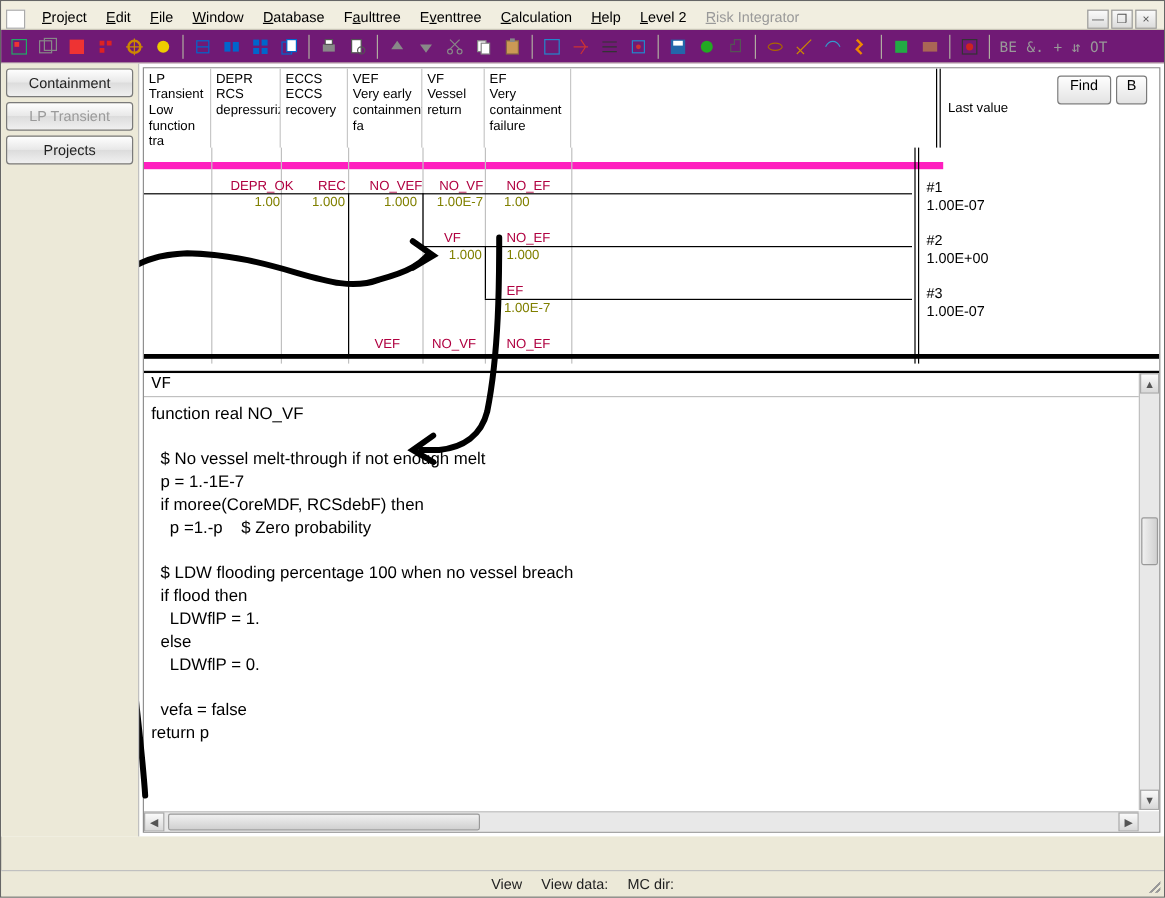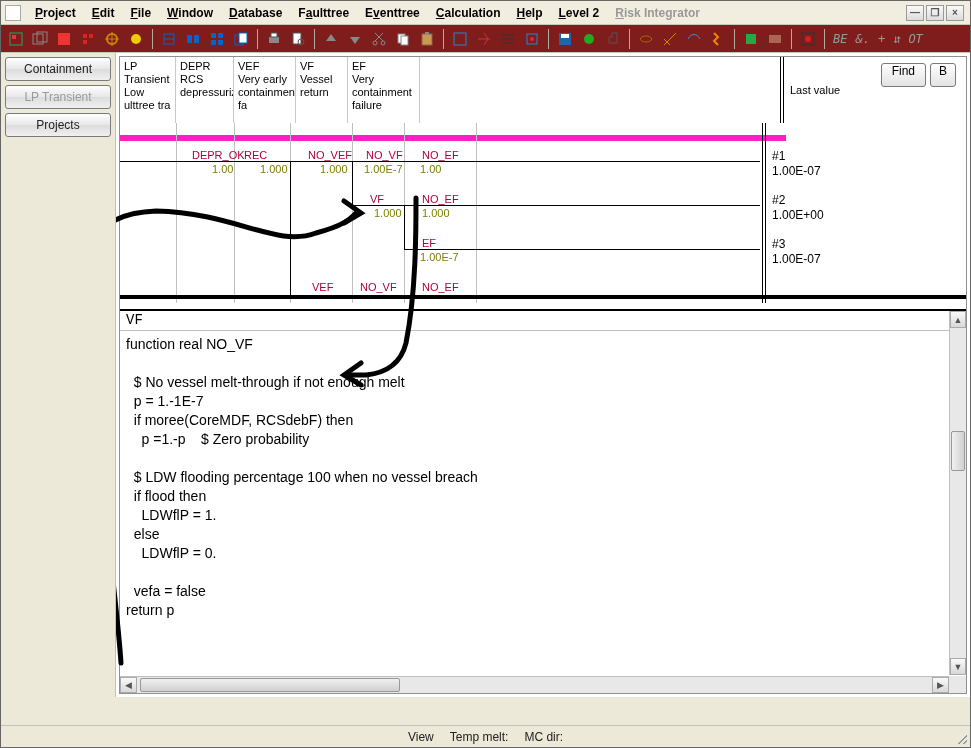--- a/index.html
+++ b/index.html
@@ -72,25 +72,24 @@
     color: #fff;
     width: 50px;
     border-top-right-radius: 4px; border-bottom-right-radius: 4px;
   }
   .win-btn svg { width: 14px; height: 14px; }
   
   .menubar {
     height: 24px;
     background: #f1eee0;
     display: flex;
-    align-items: center;
+    align-items: flex-end;
     padding: 0 4px;
     gap: 0;
     border-bottom: 1px solid #cac6b8;
-    font-weight: bold;
   }
   .mdi-icon {
     width: 16px; height: 16px;
     margin-right: 6px;
     background: #fff;
     border: 1px solid #aaa;
   }
   .menu-item {
     padding: 3px 8px;
     color: #000;
@@ -108,27 +107,26 @@
     width: 18px; height: 16px;
     border: 1px solid #9a9a9a;
     background: linear-gradient(to bottom,#fafafa,#dcdcdc);
     display: flex; align-items:center; justify-content:center;
     font-size: 10px;
     color: #555;
   }
 
   .toolbar {
     height: 28px;
-    background: #7f1d1d;
+    background: #701a75;
     display: flex;
     align-items: center;
     padding: 2px 4px;
     gap: 2px;
     border-bottom: 1px solid #cac6b8;
-    font-style: italic;
   }
   .tool-btn {
     width: 22px; height: 22px;
     display: flex; align-items:center; justify-content:center;
     border: 1px solid transparent;
     background: transparent;
   }
   .tool-sep {
     width: 1px; height: 20px;
     background: #b0aca0;
@@ -581,41 +579,42 @@
     </div>
 
     <div class="main-pane">
 
       <div class="find-area">
         <div class="find-btn">Find</div>
         <div class="find-btn" style="padding:0 8px">B</div>
       </div>
 
       <div class="tree-header">
-        <div class="th-col" style="width:56px"><span>LP Transient</span><br><span>Low ulttree tra</span></div>
+        <div class="th-col" style="width:56px"><span>LP Transient</span><br><span>Low function tra</span></div>
         <div class="th-col" style="width:58px"><span>DEPR</span><br><span>RCS depressurization</span></div>
+        <div class="th-col" style="width:56px"><span>ECCS</span><br><span>ECCS recovery</span></div>
         <div class="th-col" style="width:62px"><span>VEF</span><br><span>Very early containment fa</span></div>
         <div class="th-col" style="width:52px"><span>VF</span><br><span>Vessel return</span></div>
         <div class="th-col" style="width:72px"><span>EF</span><br><span>Very containment failure</span></div>
         <div style="flex:1"></div>
         <div class="right-head" style="width:186px">Last value</div>
       </div>
 
       <div class="tree-body">
         <div class="pink-bar"></div>
         <div class="tree-grid">
           <div class="vline" style="left:56px"></div>
           <div class="vline" style="left:114px"></div>
           <div class="vline" style="left:170px"></div>
           <div class="vline" style="left:232px"></div>
           <div class="vline" style="left:284px"></div>
           <div class="vline" style="left:356px"></div>
 
           <span class="tree-label magenta" style="left:72px;top:26px">DEPR_OK</span>
-          <span class="tree-label magenta" style="left:124px;top:26px">REC</span>
+          <span class="tree-label magenta" style="left:145px;top:26px">REC</span>
           <span class="tree-label magenta" style="left:188px;top:26px">NO_VEF</span>
           <span class="tree-label magenta" style="left:246px;top:26px">NO_VF</span>
           <span class="tree-label magenta" style="left:302px;top:26px">NO_EF</span>
 
           <span class="tree-label olive" style="left:92px;top:40px">1.00</span>
           <span class="tree-label olive" style="left:140px;top:40px">1.000</span>
           <span class="tree-label olive" style="left:200px;top:40px">1.000</span>
           <span class="tree-label olive" style="left:244px;top:40px">1.00E-7</span>
           <span class="tree-label olive" style="left:300px;top:40px">1.00</span>
 
@@ -686,18 +685,18 @@
 
   <svg class="annotation-svg" viewBox="0 0 840 640">
     <path d="M 5 580 C 0 500 -30 300 -30 210 C -30 150 -10 130 40 128 C 120 130 160 165 200 150 C 230 142 235 135 240 130" fill="none" stroke="#000" stroke-width="5" stroke-linecap="round"></path>
     <path d="M 228 118 L 245 130 L 228 140" fill="none" stroke="#000" stroke-width="5" stroke-linecap="round"></path>
     <path d="M 300 115 C 300 150 300 210 290 260 C 285 280 270 290 250 292 L 235 292" fill="none" stroke="#000" stroke-width="5" stroke-linecap="round"></path>
     <path d="M 245 280 L 228 292 L 245 302" fill="none" stroke="#000" stroke-width="5" stroke-linecap="round"></path>
   </svg>
 
   <div class="statusbar">
     <span>View</span>
-    <span>Temp melt:</span>
+    <span>View data:</span>
     <span>MC dir:</span>
     <div class="grip"></div>
   </div>
 
 </div>
 
 </body></html>

